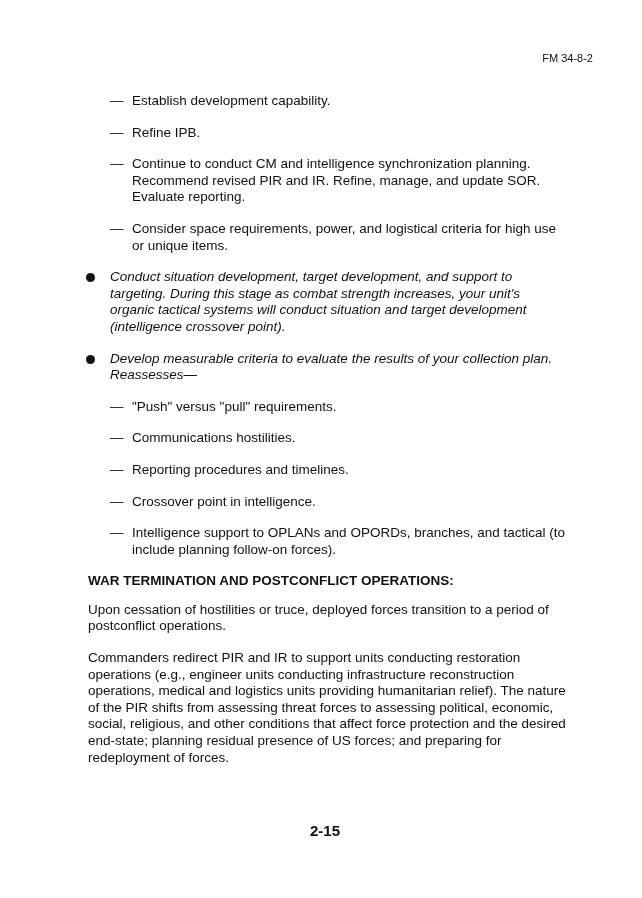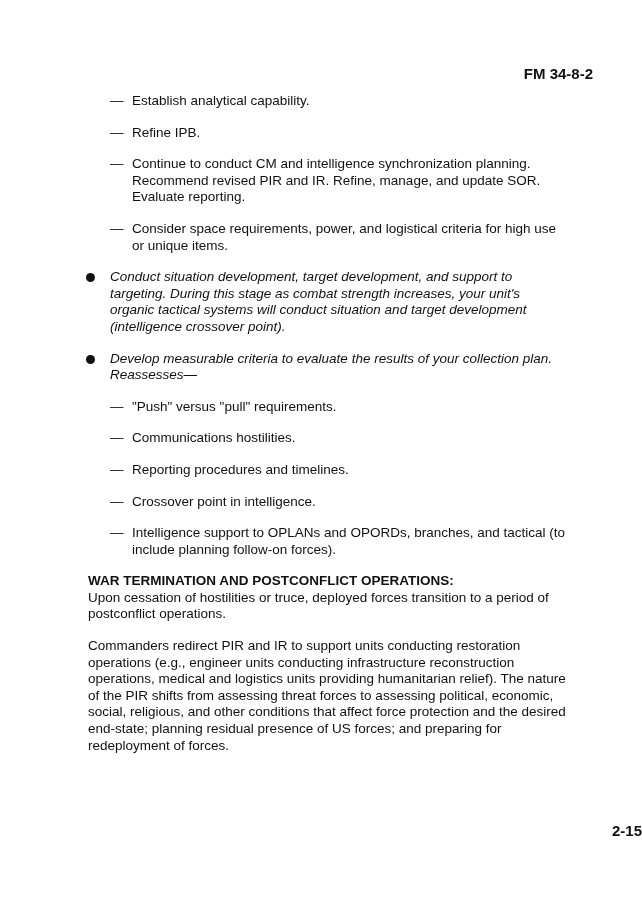--- a/index.html
+++ b/index.html
@@ -1,54 +1,54 @@
 <!DOCTYPE html>
 <html><head>
 <meta charset="utf-8">
 <style>
   html, body { margin: 0; padding: 0; background: #ffffff; }
   body { width: 642px; height: 898px; position: relative; overflow: hidden;
          font-family: "Liberation Sans", sans-serif; color: #111111; }
   .page { position: absolute; left: 0; top: 0; width: 642px; height: 898px; }
-  .header { position: absolute; top: 65px; right: 49px; font-weight: bold; font-size: 15px; }
+  .header { position: absolute; top: 52px; right: 49px; font-weight: normal; font-size: 11px; }
   .content { position: absolute; left: 88px; top: 93px; width: 480px; font-size: 13.5px; line-height: 16.6px; }
   .dash-item { position: relative; padding-left: 44px; margin-bottom: 15px; }
   .dash-item .dash { position: absolute; left: 22px; top: 0; }
   .bullet-item { position: relative; padding-left: 22px; margin-bottom: 15px; font-style: italic; }
   .bullet-item .dot { position: absolute; left: -2px; top: 4px; width: 9px; height: 9px; border-radius: 50%; background: #111; }
   .heading { font-weight: bold; font-size: 13.5px; margin-top: 1px; }
   .para { margin-bottom: 15px; }
-  .footer { position: absolute; top: 822px; left: 0; width: 642px; text-align: right; font-weight: bold; font-size: 15px; padding-left: 8px; box-sizing: border-box; }
+  .footer { position: absolute; top: 822px; left: 0; width: 642px; text-align: center; font-weight: bold; font-size: 15px; padding-left: 8px; box-sizing: border-box; }
 </style>
 </head>
 <body>
 
 <div class="page">
   <div class="header">FM 34-8-2</div>
 
   <div class="content">
     <div>
-      <div class="dash-item"><span class="dash">—</span><span>Establish analytical capability.</span></div>
+      <div class="dash-item"><span class="dash">—</span><span>Establish development capability.</span></div>
       <div class="dash-item"><span class="dash">—</span><span>Refine IPB.</span></div>
       <div class="dash-item"><span class="dash">—</span><span>Continue to conduct CM and intelligence synchronization planning. Recommend revised PIR and IR.  Refine, manage, and update SOR. Evaluate reporting.</span></div>
       <div class="dash-item"><span class="dash">—</span><span>Consider space requirements, power, and logistical criteria for high use or unique items.</span></div>
     </div>
 
     <div>
       <div class="bullet-item"><span class="dot"></span><span>Conduct situation development, target development, and support to targeting.  During this stage as combat strength increases, your unit's organic tactical systems will conduct situation and target development (intelligence crossover point).</span></div>
       <div class="bullet-item"><span class="dot"></span><span>Develop measurable criteria to evaluate the results of your collection plan.  Reassesses—</span></div>
     </div>
 
     <div>
       <div class="dash-item"><span class="dash">—</span><span>"Push" versus "pull" requirements.</span></div>
       <div class="dash-item"><span class="dash">—</span><span>Communications hostilities.</span></div>
       <div class="dash-item"><span class="dash">—</span><span>Reporting procedures and timelines.</span></div>
       <div class="dash-item"><span class="dash">—</span><span>Crossover point in intelligence.</span></div>
       <div class="dash-item"><span class="dash">—</span><span>Intelligence support to OPLANs and OPORDs, branches, and tactical (to include planning follow-on forces).</span></div>
     </div>
 
     <div class="heading">WAR TERMINATION AND POSTCONFLICT OPERATIONS:</div>
-    <p class="para" style="margin-top:0">Upon cessation of hostilities or truce, deployed forces transition to a period of postconflict operations.</p>
+    <p class="para" style="margin-top:12px">Upon cessation of hostilities or truce, deployed forces transition to a period of postconflict operations.</p>
     <p class="para" style="margin-top:0">Commanders redirect PIR and IR to support units conducting restoration operations (e.g., engineer units conducting infrastructure reconstruction operations, medical and logistics units providing humanitarian relief).  The nature of the PIR shifts from assessing threat forces to assessing political, economic, social, religious, and other conditions that affect force protection and the desired end-state; planning residual presence of US forces; and preparing for redeployment of forces.</p>
   </div>
 
   <div class="footer">2-15</div>
 </div>
 
 </body></html>

